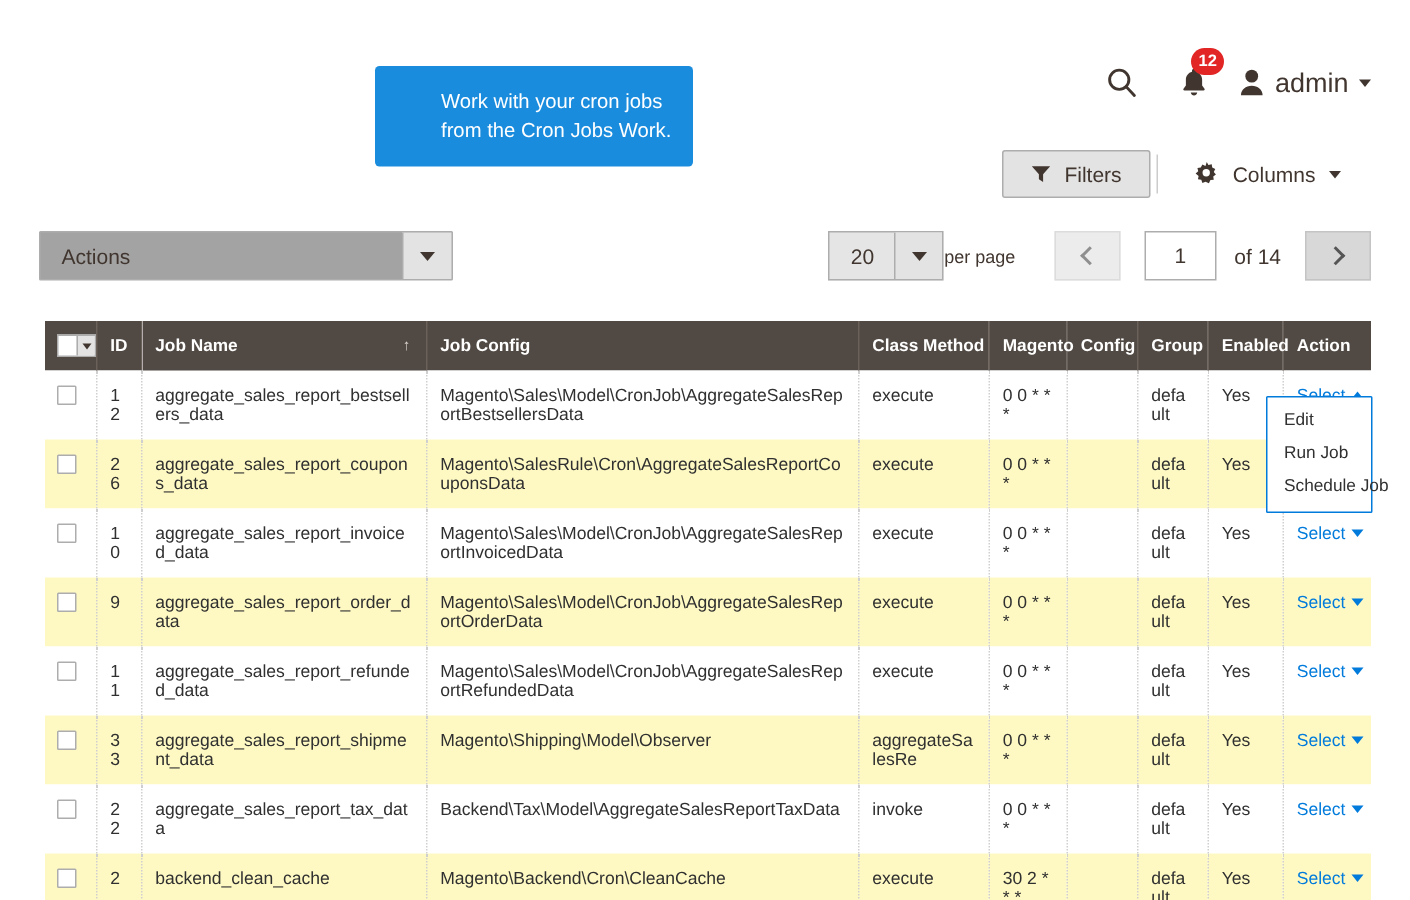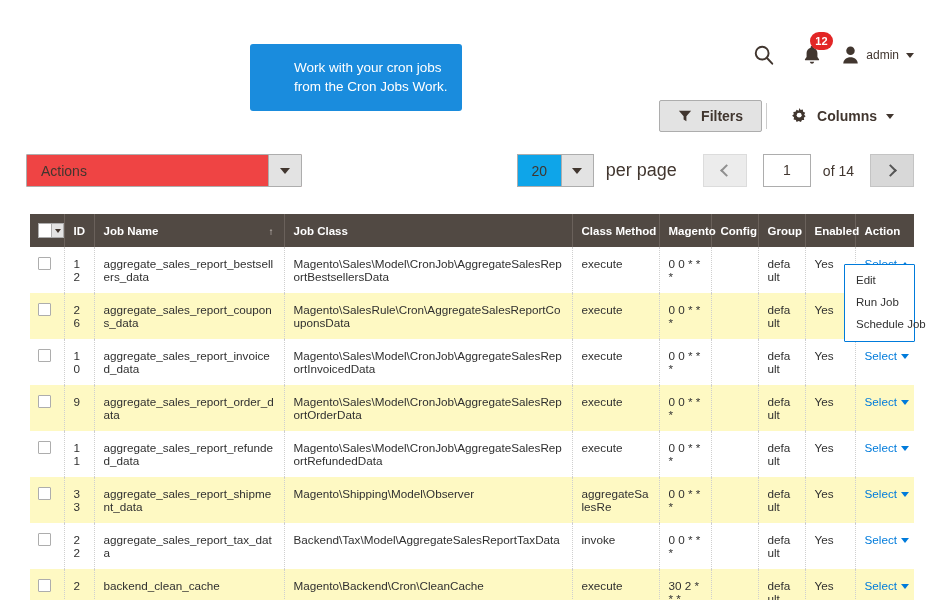--- a/index.html
+++ b/index.html
@@ -35,72 +35,72 @@
   .hicon { display: flex; align-items: center; justify-content: center; cursor: pointer; }
   .search-btn { width: 44px; height: 34px; }
   .bell-wrap { position: relative; width: 52px; height: 34px; }
   .badge {
     position: absolute; left: 24px; top: -6px;
     min-width: 22px; height: 18px; padding: 0 5px;
     background: #e22626; color: #fff; border-radius: 9px;
     font-size: 11px; font-weight: 700; line-height: 18px; text-align: center;
   }
   .admin-wrap { display: flex; align-items: center; gap: 7px; margin-left: 4px; }
-  .admin-name { font-size: 12px; color: #41362f; }
+  .admin-name { font-size: 18px; color: #41362f; }
   .caret-dn {
     width: 0; height: 0; border-left: 5px solid transparent;
     border-right: 5px solid transparent; border-top: 6px solid #41362f;
   }
   .caret-dn.sm { border-left-width:4px;border-right-width:4px;border-top-width:5px; }
 
   
   .grid-toolbar {
     position: absolute; right: 26px; top: 100px;
-    display: flex; align-items: center; gap: 4px; font-weight: bold;
+    display: flex; align-items: center; gap: 4px;
   }
   .btn-filters {
     display: flex; align-items: center; gap: 9px;
     height: 32px; padding: 0 18px;
     background: #e3e3e3; border: 1px solid #adadad; border-radius: 2px;
     font-size: 14px; color: #41362f; cursor: pointer;
   }
   .tb-item {
     display: flex; align-items: center; gap: 9px;
     padding: 0 20px; height: 32px; font-size: 14px; color: #41362f; cursor: pointer;
   }
   .tb-sep { width: 1px; height: 26px; background: #cccccc; }
 
   
   .actions-select {
     position: absolute; left: 26px; top: 154px;
     width: 276px; height: 33px;
-    border: 1px solid #adadad; border-radius: 1px; background: #ef4444;
+    border: 1px solid #adadad; border-radius: 1px; background: #a3a3a3;
     display: flex; align-items: center; cursor: pointer;
   }
   .actions-select .lbl { flex: 1; padding-left: 14px; font-size: 14px; color: #41362f; }
   .actions-select .arrow {
     width: 33px; height: 31px; background: #e3e3e3;
     border-left: 1px solid #adadad;
     display: flex; align-items: center; justify-content: center;
   }
   .pager {
     position: absolute; right: 26px; top: 154px;
     display: flex; align-items: center; gap: 0;
   }
   .per-page-box {
     display: flex; align-items: center;
-    width: 77px; height: 33px; border: 1px solid #adadad; background: #0ea5e9;
+    width: 77px; height: 33px; border: 1px solid #adadad; background: #e5e5e5;
     cursor: pointer;
   }
   .per-page-box .v { flex: 1; text-align: center; font-size: 14px; color: #41362f; }
   .per-page-box .arrow {
     width: 32px; height: 31px; background: #e3e3e3; border-left: 1px solid #adadad;
     display: flex; align-items: center; justify-content: center;
   }
-  .per-page-label { font-size: 18px; color: #41362f; margin-left: 12px; }
+  .per-page-label { font-size: 12px; color: #41362f; }
   .pg-btn {
     width: 44px; height: 33px; border: 1px solid #cfcfcf; background: #f2f2f2;
     display: flex; align-items: center; justify-content: center; cursor: pointer;
     margin-left: 26px;
   }
   .pg-btn.disabled { background: #ececec; border-color: #dcdcdc; }
   .pg-btn.next { background: #d8d8d8; border-color: #c4c4c4; margin-left: 16px; }
   .chev { width: 9px; height: 9px; border-top: 2px solid #8f8f8f; border-right: 2px solid #8f8f8f; }
   .chev.left { transform: rotate(-135deg); margin-left: 3px; }
   .chev.right { transform: rotate(45deg); border-color: #555; margin-right: 3px; }
@@ -263,21 +263,21 @@
               <span class="t">
                   <span class="tri-dn"></span>
                 </span>
             </span>
           </th>
           <th>ID</th>
           <th class="sortable">
             <span>Job Name</span>
             <span class="sort-asc">↑</span>
           </th>
-          <th>Job Class</th>
+          <th>Job Config</th>
           <th>Class Method</th>
           <th>Magento</th>
           <th>Config</th>
           <th>Group</th>
           <th>Enabled</th>
           <th>Action</th>
         </tr>
       </thead>
       <tbody id="dg-body">
           <tr class="odd">

